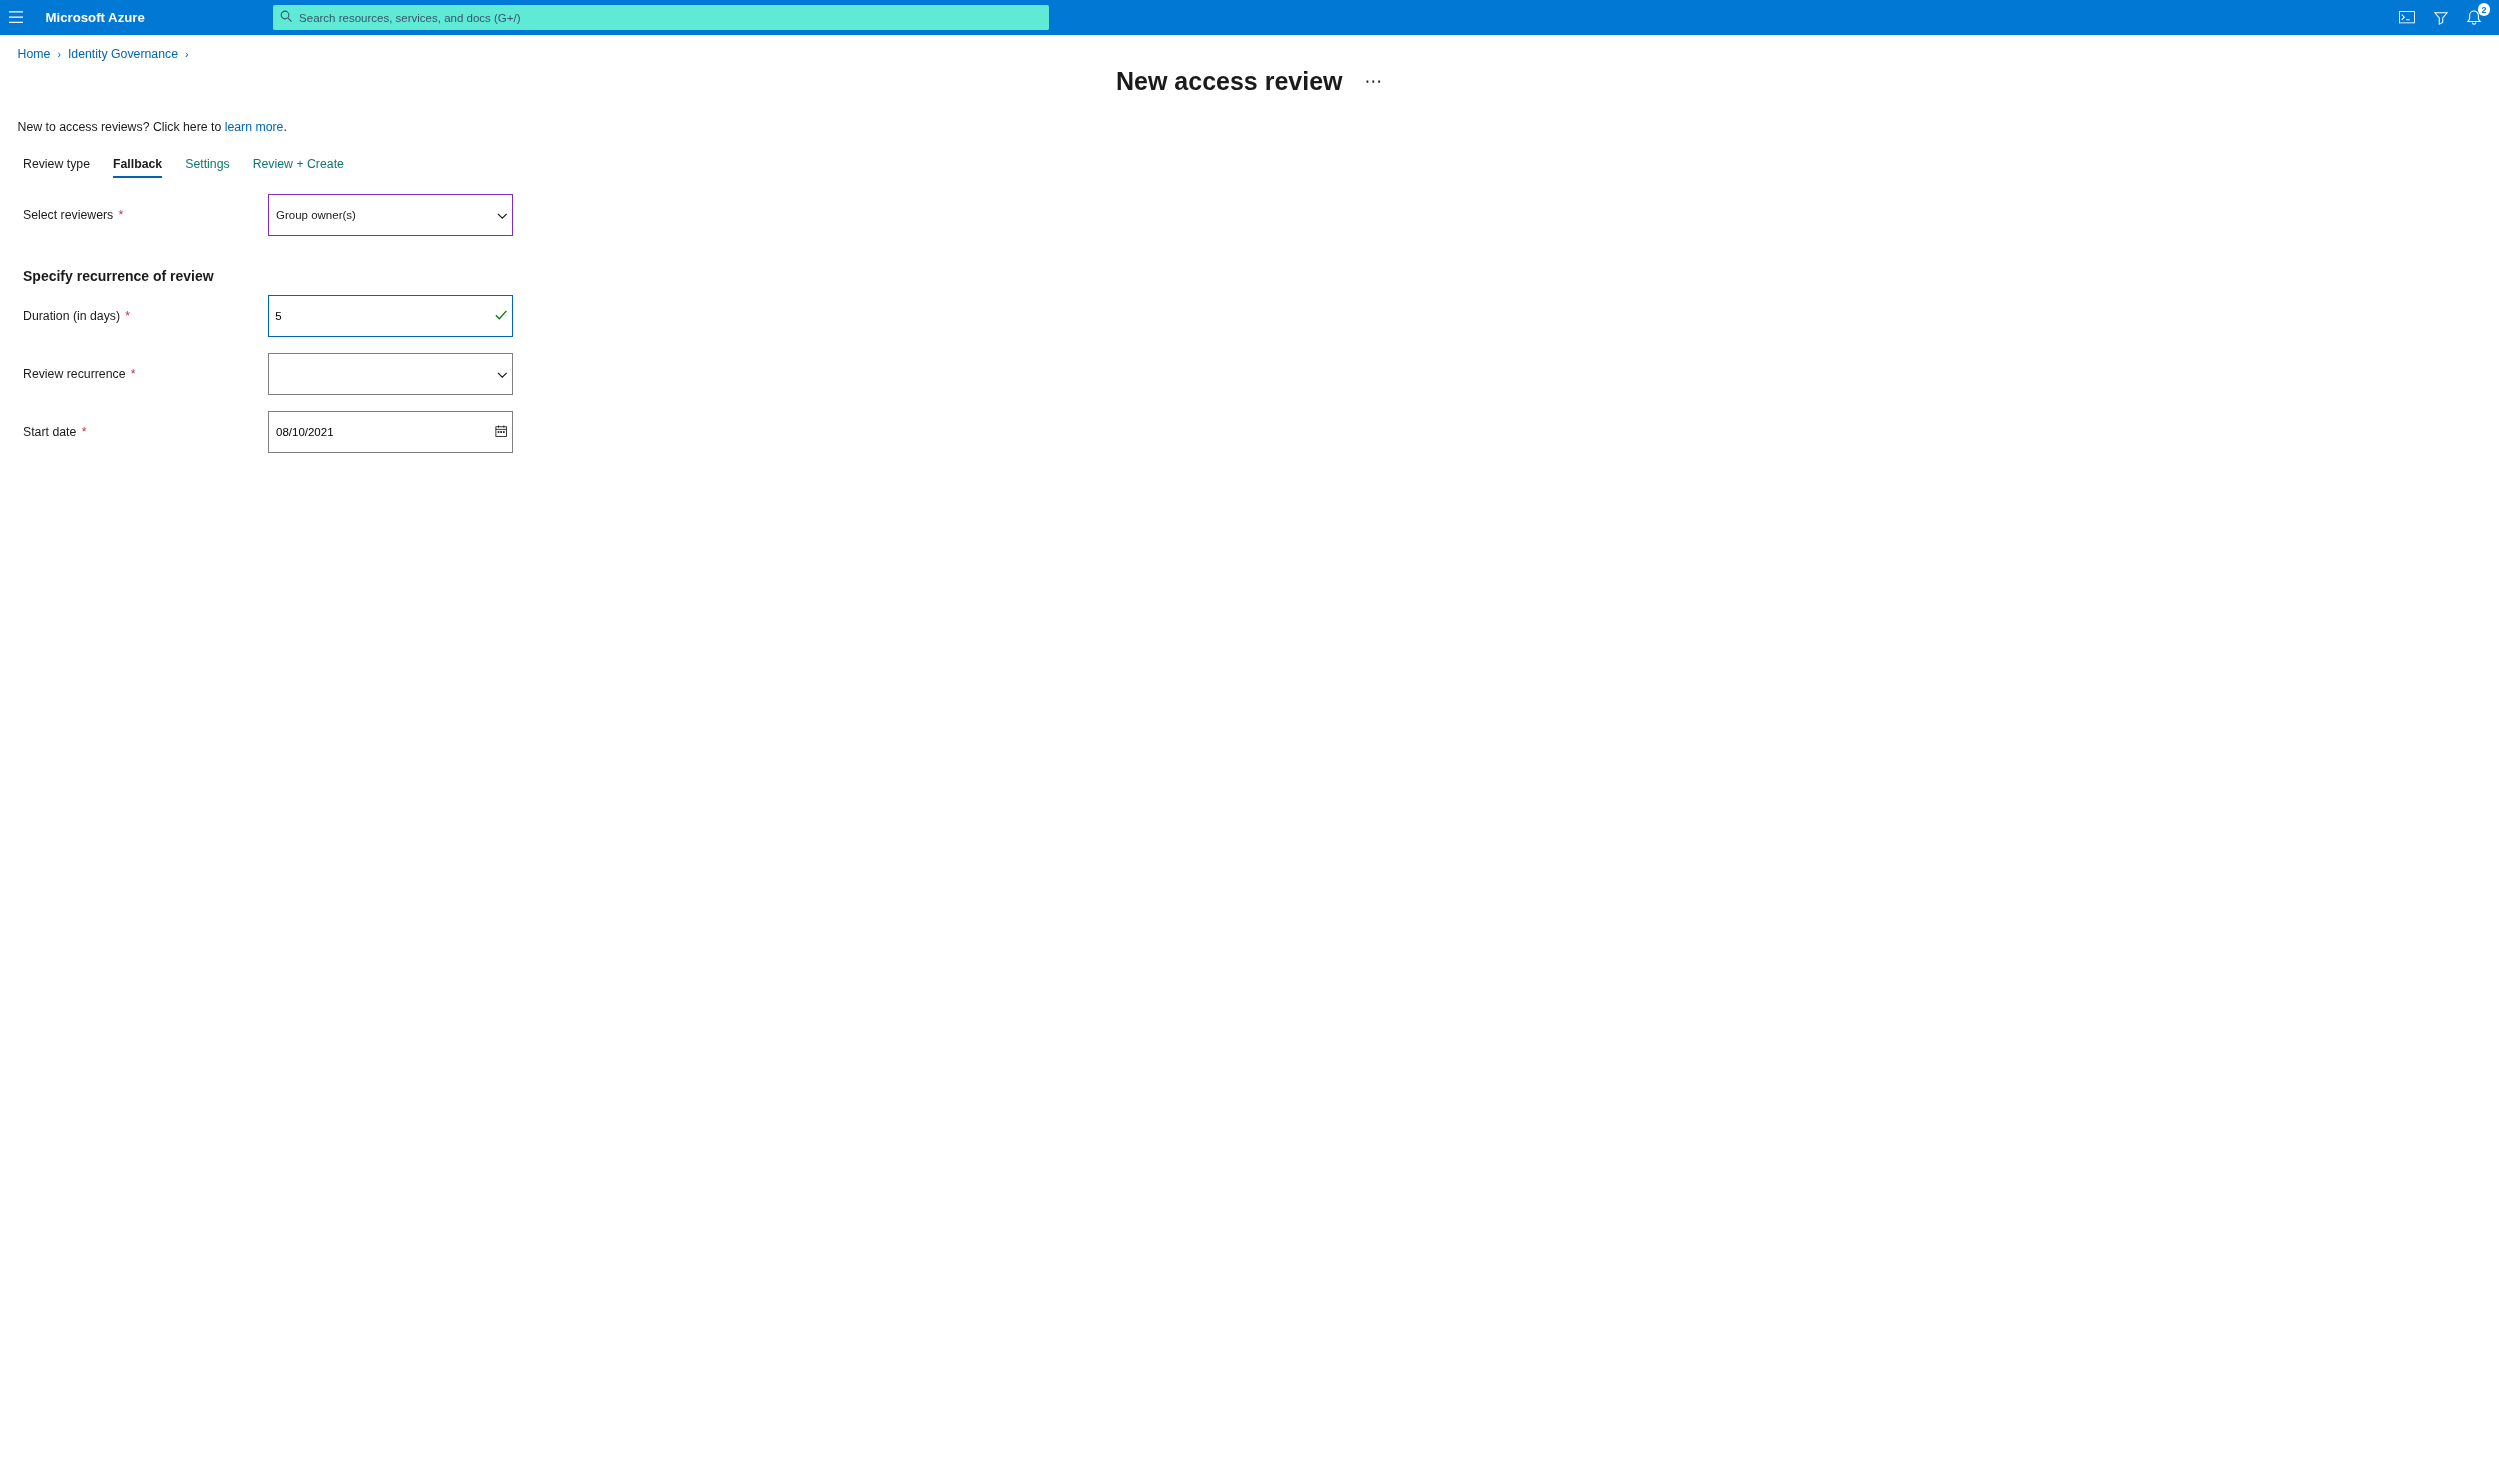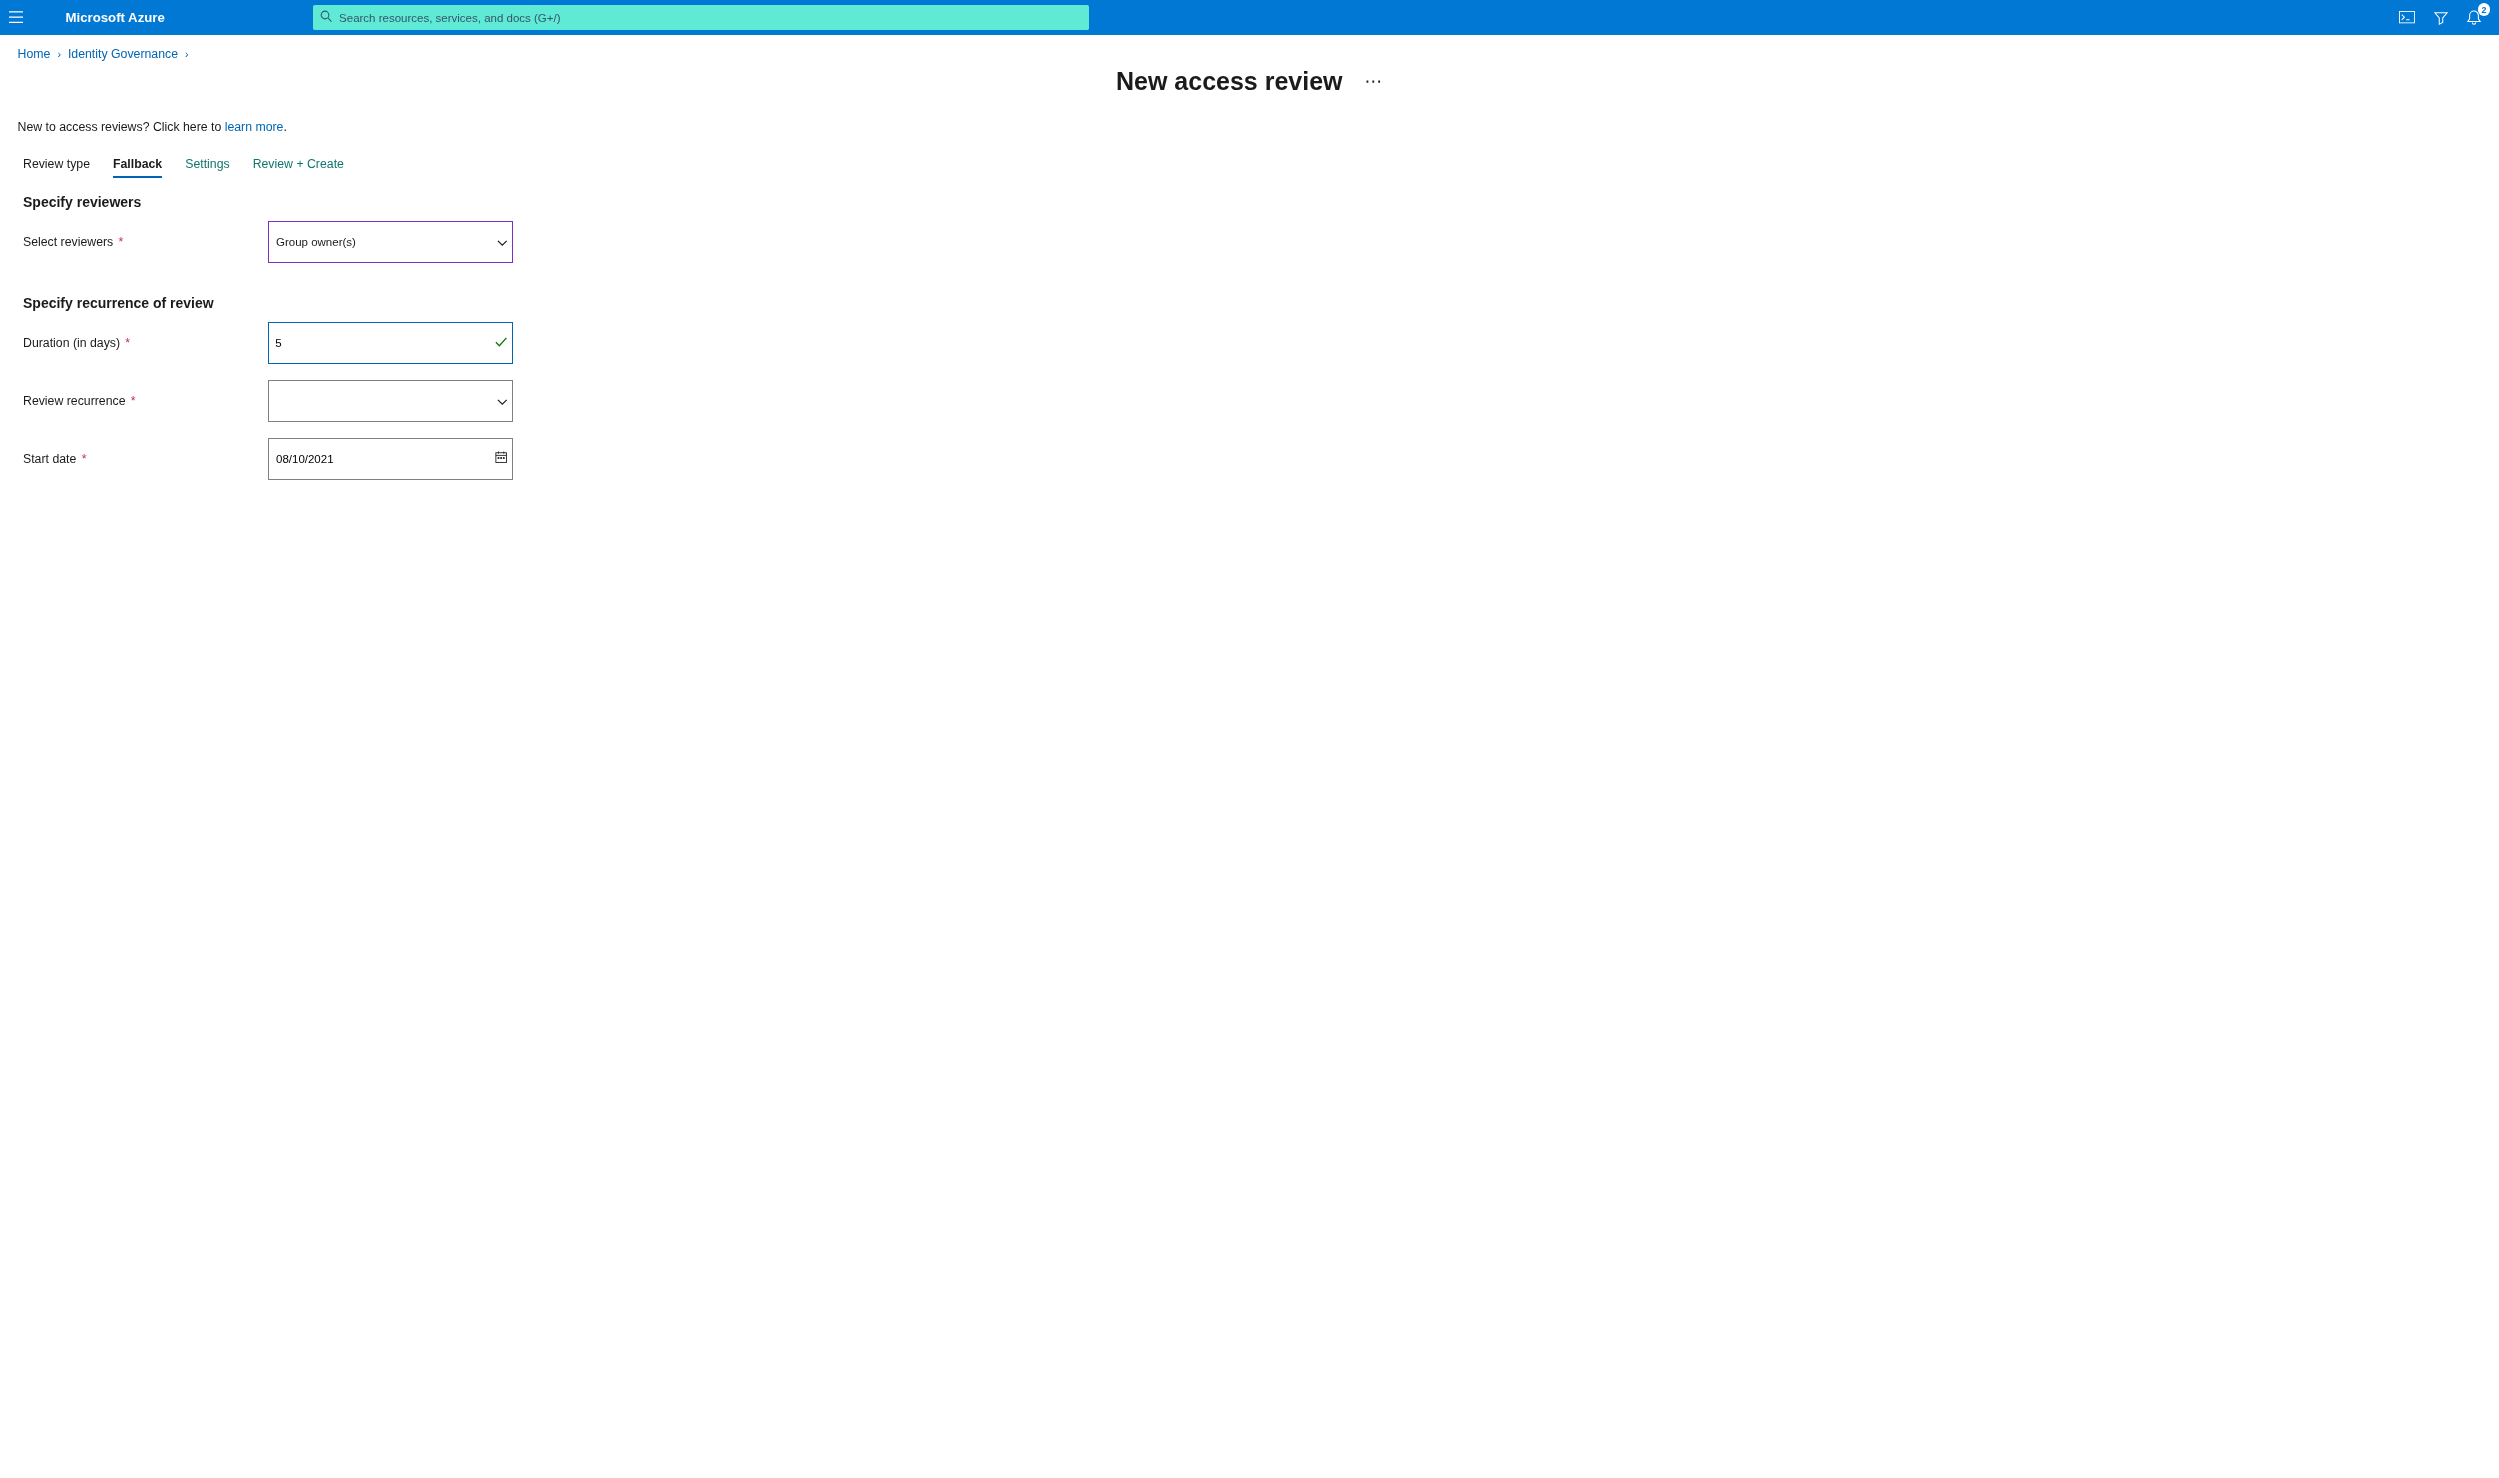--- a/index.html
+++ b/index.html
@@ -6,21 +6,21 @@
   html, body { width: 100%; height: 100%; background: #ffffff; }
 
   
   .header {
     display: flex;
     align-items: center;
     height: 35px;
     background: #0078d4;
     color: #ffffff;
     padding: 0 7px;
-    gap: 25px;
+    gap: 5px;
   }
   .hamburger {
     width: 17.6px; height: 17.6px; display:flex; align-items:center; justify-content:center; cursor:pointer;
   }
   .brand {
     font-weight: 600;
     font-size: 13.2px;
     white-space: nowrap;
     margin-left: 16px;
     margin-right: 123px;
@@ -183,21 +183,20 @@
 </div>
 
 <div class="tabs">
   <div class="tab">Review type</div>
   <div class="tab active">Fallback</div>
   <div class="tab disabled">Settings</div>
   <div class="tab disabled">Review + Create</div>
 </div>
 
 <div class="section">
-  <h3>Specify reviewers</h3>
 
   <div class="form-row">
     <div class="label-col">
       <span>Select reviewers</span>
       <span class="req">*</span>
     </div>
     <div class="field">
       <div class="select-box purple">
         <span>Group owner(s)</span>
       </div>

